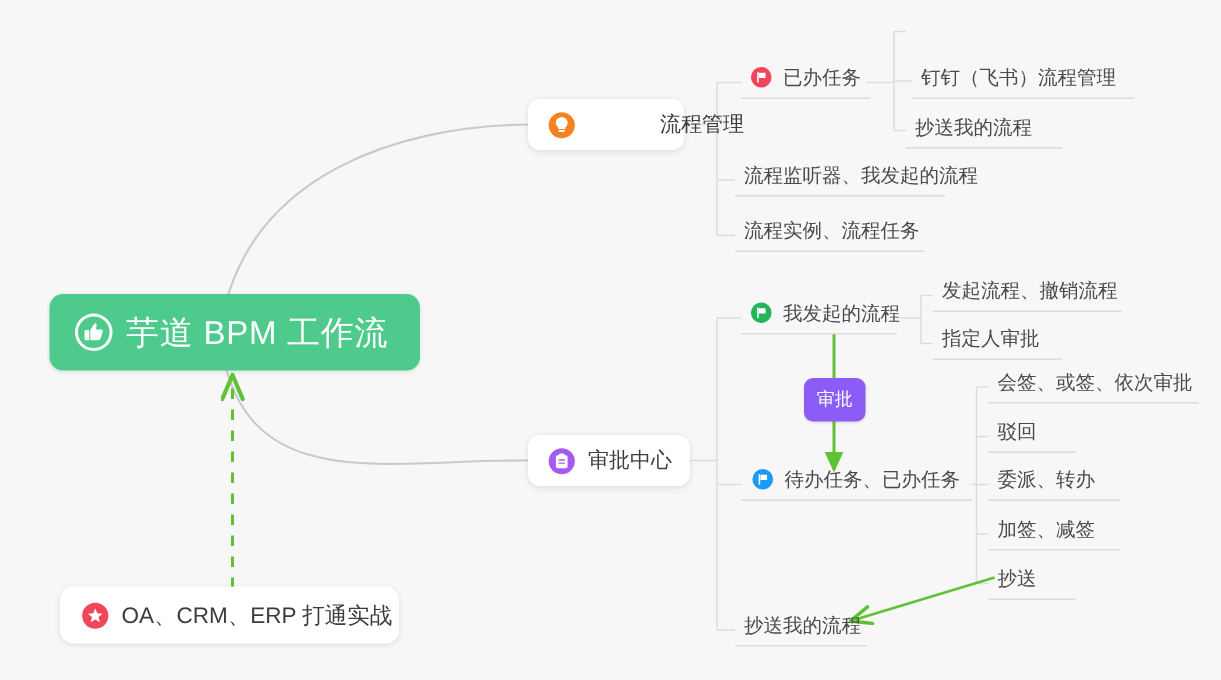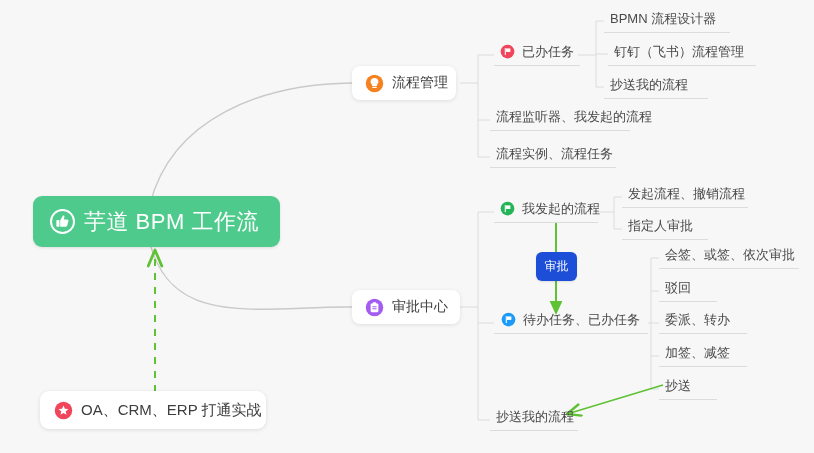--- a/index.html
+++ b/index.html
@@ -88,21 +88,21 @@
     padding: 0 16px 0 13px;
     height: 34px;
     box-sizing: border-box;
   }
   .branch-card .branch-label {
     font-size: 14px;
     color: #3d3d3d;
     margin-left: 8px;
     white-space: nowrap;
   }
-  #branch-liucheng { left: 352px; top: 66px; width: 104px; }
+  #branch-liucheng { left: 352px; top: 66px; width: 104px; gap: 48px; }
   #branch-shenpi  { left: 352px; top: 290px; width: 108px; }
 
   
   .topic {
     position: absolute;
     display: flex;
     align-items: center;
     font-size: 13px;
     color: #4a4a4a;
     white-space: nowrap;
@@ -145,21 +145,21 @@
     flex: 0 0 auto;
   }
 
   
   .tag-node {
     position: absolute;
     left: 536px;
     top: 252px;
     width: 41px;
     height: 29px;
-    background: #1d4ed8;
+    background: #8b5cf6;
     border-radius: 6px;
     display: flex;
     align-items: center;
     justify-content: center;
     box-shadow: 0 1px 2px rgba(0,0,0,0.10);
     text-align: center;
   }
   .tag-node .tag-label {
     color: #ffffff;
     font-size: 12px;
@@ -259,23 +259,20 @@
     <span class="dot">
       <svg width="15" height="15" viewBox="0 0 24 24">
         <circle cx="12" cy="12" r="11" fill="#F0455A"></circle>
         <rect x="7.6" y="6.4" width="1.7" height="11.4" rx="0.7" fill="#ffffff"></rect>
         <path d="M9.6 7.1 L16.6 7.1 L16.6 12.7 L9.6 12.7 Z" fill="#ffffff"></path>
       </svg>
     </span>
     <span class="t-label">已办任务</span>
   </div>
 
-  <div class="topic" style="left:604px; top:10px; width:126px;">
-    <span class="t-label">BPMN 流程设计器</span>
-  </div>
   <div class="topic" style="left:608px; top:43px; width:148px;">
     <span class="t-label">钉钉（飞书）流程管理</span>
   </div>
   <div class="topic" style="left:604px; top:76px; width:104px;">
     <span class="t-label">抄送我的流程</span>
   </div>
 
   <div class="topic" style="left:490px; top:108px; width:140px;">
     <span class="t-label">流程监听器、我发起的流程</span>
   </div>

